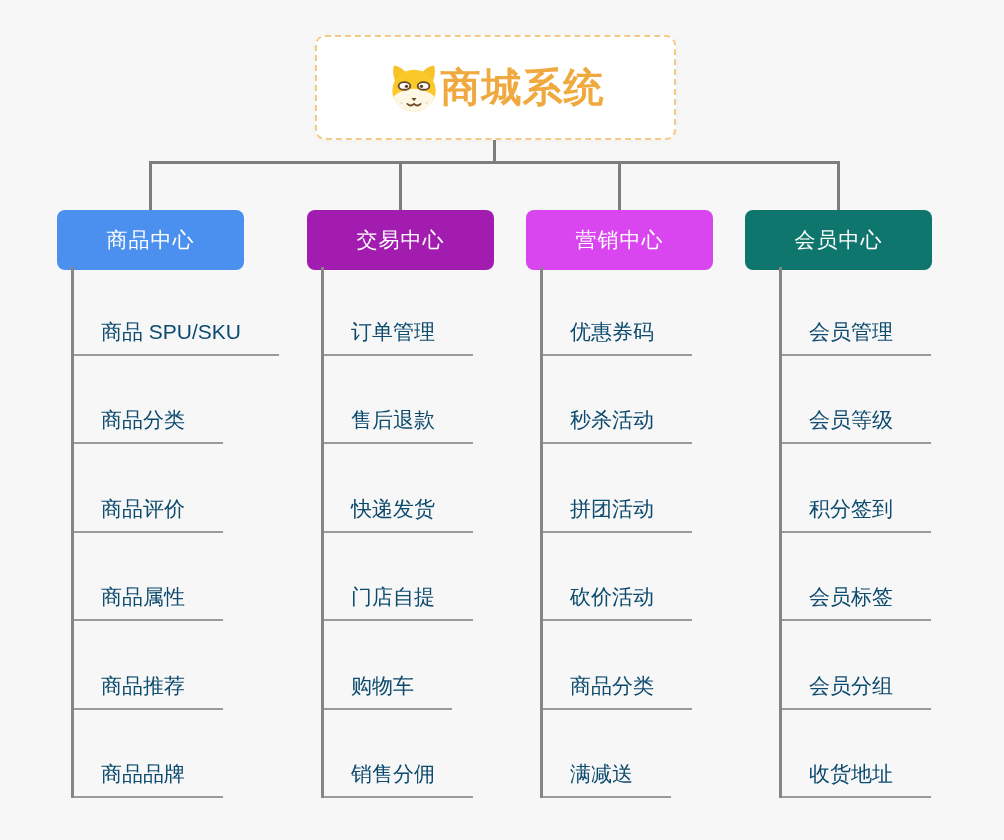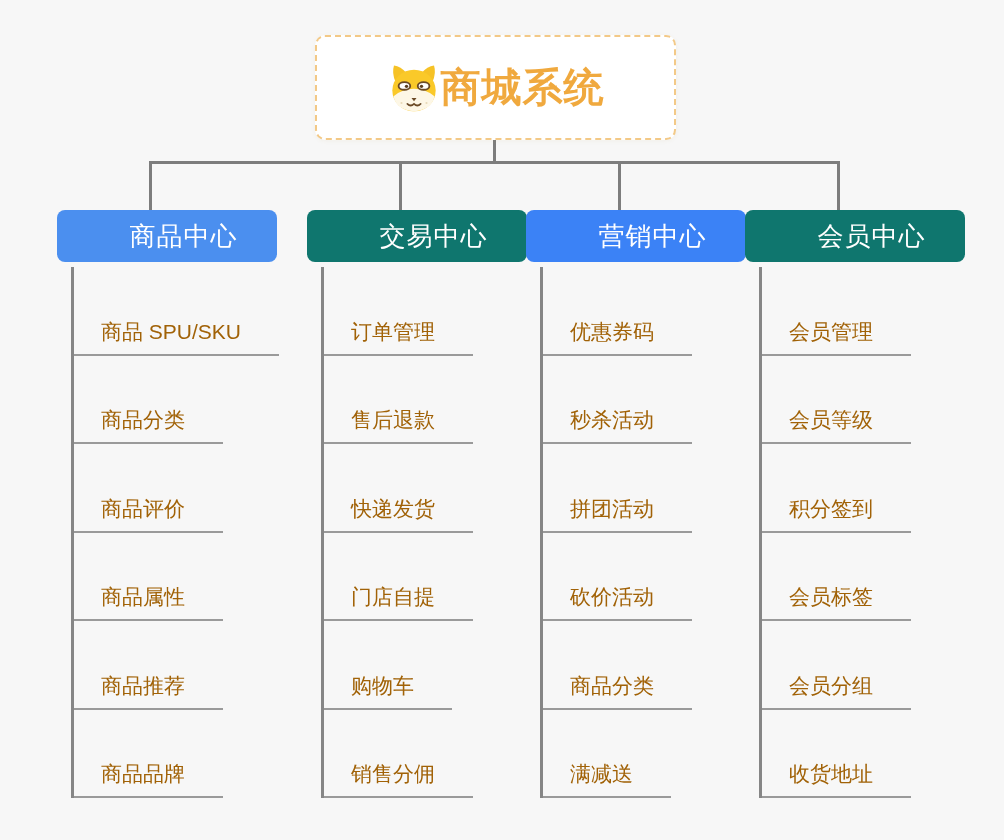--- a/index.html
+++ b/index.html
@@ -16,37 +16,37 @@
   .root-node{
     position:absolute;left:315px;top:35px;width:361px;height:105px;
     background:#ffffff;border:2px dashed #f3c987;border-radius:10px;
     box-sizing:border-box;display:flex;align-items:center;justify-content:center;
     box-shadow:0 1px 4px rgba(180,150,80,.08);
   }
   .root-title{font-size:40px;font-weight:600;letter-spacing:1px;}
 
   
   .branch-box{
-    position:absolute;top:210px;width:187px;height:52px;border-radius:8px;
+    position:absolute;top:210px;width:187px;height:60px;border-radius:8px;
     display:flex;align-items:center;justify-content:center;
-    color:#ffffff;font-size:26px;font-weight:500;letter-spacing:1px;padding-left:33px;
+    color:#ffffff;font-size:21px;font-weight:500;letter-spacing:1px;
   }
   .branch-0{left:57px;} .branch-1{left:307px;} .branch-2{left:526px;} .branch-3{left:745px;}
 
   
   .column{
     position:absolute;top:267px;height:531px;border-left:3px solid #868686;
     display:flex;flex-direction:column;
   }
-  .col-0{left:71px;} .col-1{left:321px;font-family:Liberation Serif, serif;} .col-2{left:540px;text-align:center;} .col-3{left:759px;}
+  .col-0{left:71px;} .col-1{left:321px;font-family:Liberation Serif, serif;} .col-2{left:540px;text-align:center;} .col-3{left:779px;}
   .leaf{height:88.5px;display:flex;align-items:flex-end;}
   .leaf > span{
     display:inline-block;white-space:nowrap;
     padding:0 38px 8px 27px;border-bottom:2px solid #9a9a9a;
-    font-size:21px;color:#a16207;
+    font-size:21px;color:#0c4a6e;
   }
 
   .dog-icon{width:54px;height:50px;flex:0 0 auto;}
 </style>
 </head>
 <body>
 
 <div class="stage">
 
   <div class="conn root-stem"></div>
@@ -68,22 +68,22 @@
       <circle cx="41" cy="28" r="2" fill="#5A3D1E"></circle>
       <path d="M29 42 L35 42 L32 46 Z" fill="#6B4A26"></path>
       <path d="M24 49 Q28 53 32 49 Q36 53 40 49" fill="none" stroke="#6B4A26" stroke-width="2" stroke-linecap="round"></path>
       <circle cx="17" cy="48" r="1.3" fill="#E8D9B8"></circle>
       <circle cx="47" cy="48" r="1.3" fill="#E8D9B8"></circle>
     </svg>
     <span class="root-title" style="color: rgb(240, 169, 62);">商城系统</span>
   </div>
 
   <div class="branch-box branch-0" style="background: rgb(75, 143, 239);">商品中心</div>
-  <div class="branch-box branch-1" style="background: #0f766e;">交易中心</div>
-  <div class="branch-box branch-2" style="background: #3b82f6;">营销中心</div>
+  <div class="branch-box branch-1" style="background: #a21caf;">交易中心</div>
+  <div class="branch-box branch-2" style="background: #d946ef;">营销中心</div>
   <div class="branch-box branch-3" style="background: #0f766e;">会员中心</div>
 
   <div class="column col-0">
     <div class="leaf">
         <span>商品 SPU/SKU</span>
       </div>
     <div class="leaf">
         <span>商品分类</span>
       </div>
     <div class="leaf">

